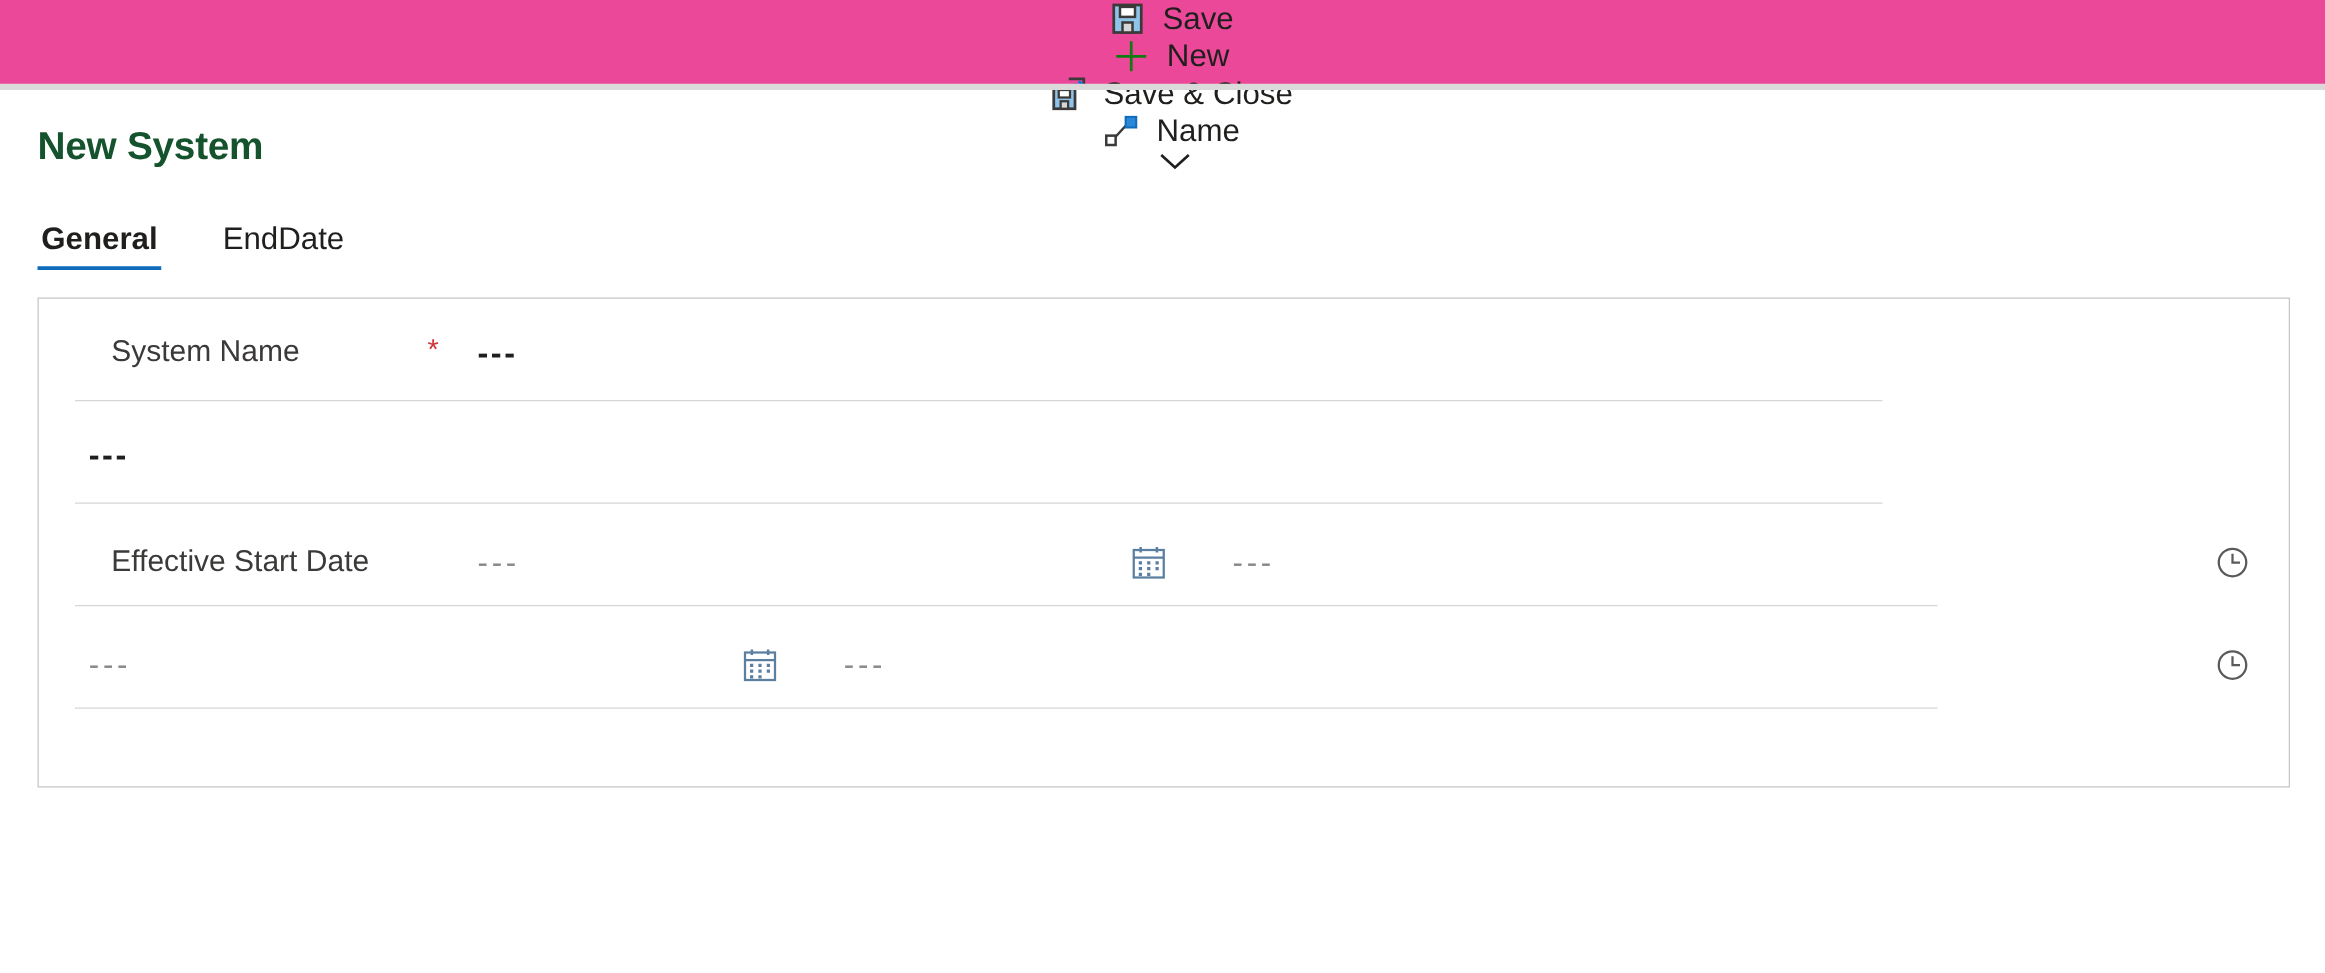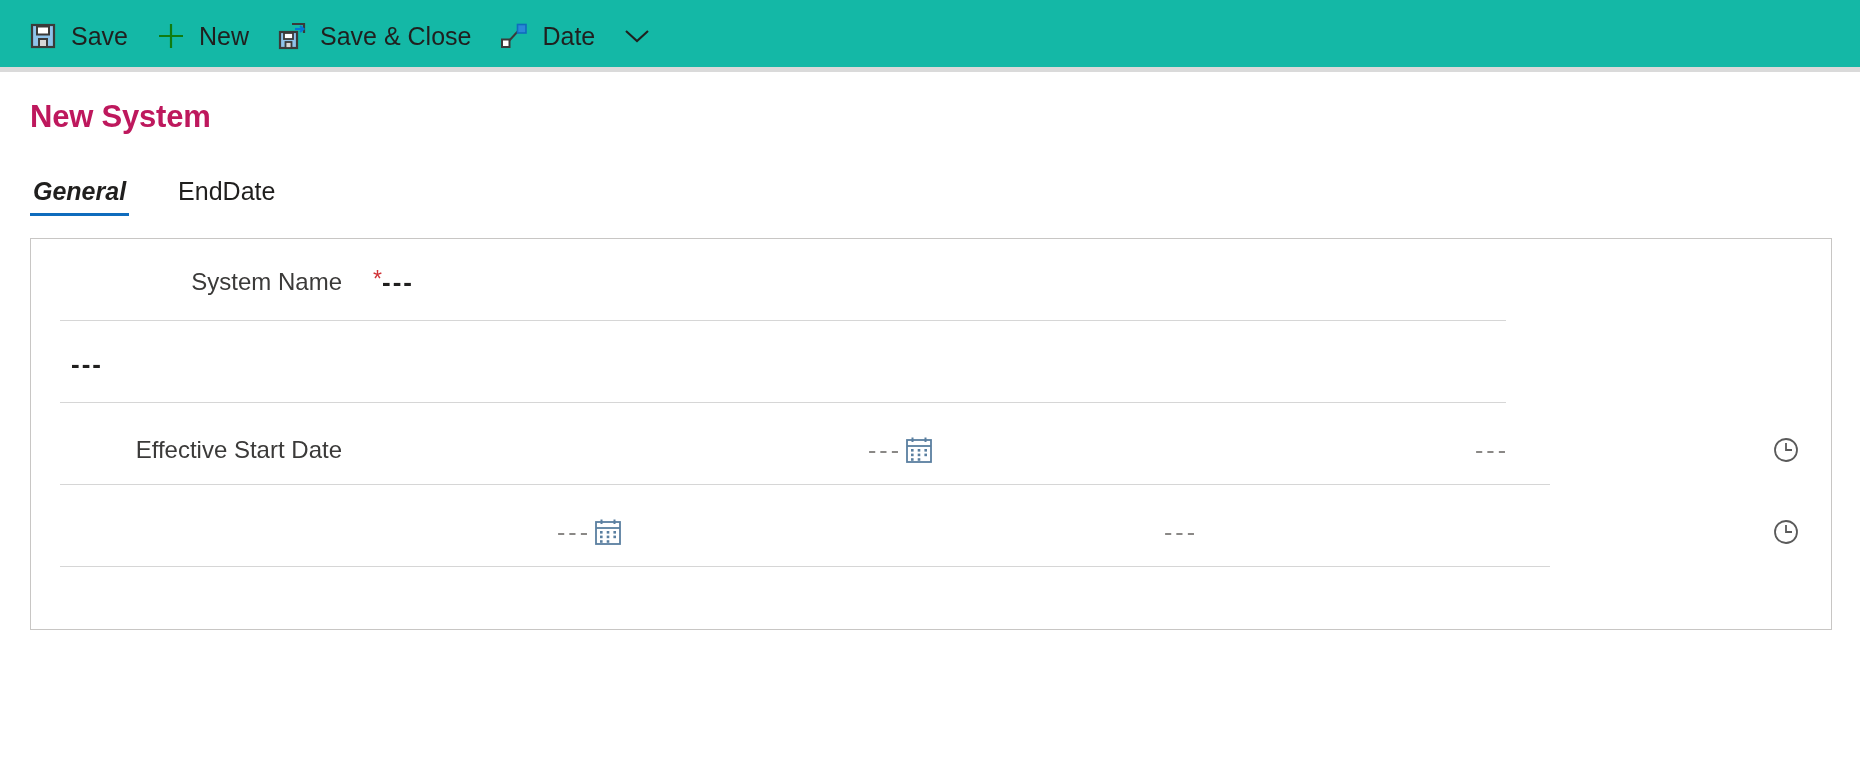--- a/index.html
+++ b/index.html
@@ -9,24 +9,25 @@
     height: 778px;
     background: #ffffff;
     font-family: "Liberation Sans", sans-serif;
     overflow: hidden;
   }
 
   
   .command-bar {
     position: relative;
     height: 72px;
-    background: #14b8a6;
+    background: #ec4899;
     display: flex;
     align-items: center;
     padding-left: 14px;
+    flex-direction: column;
   }
   .command-bar::after {
     content: "";
     position: absolute;
     left: 0; right: 0; bottom: 0;
     height: 5px;
     background: #dadada;
   }
 
   .cmd-btn {
@@ -67,42 +68,42 @@
   }
 
   
   .page-body {
     padding: 0 0 0 30px;
   }
 
   .page-title {
     font-size: 31px;
     font-weight: bold;
-    color: #be185d;
+    color: #14532d;
     margin-top: 27px;
     letter-spacing: -0.2px;
   }
 
   
   .tab-strip {
     display: flex;
     align-items: flex-end;
     margin-top: 31px;
     height: 50px;
   }
   .tab {
     position: relative;
     font-size: 25px;
     color: #201f1e;
     padding: 0 3px 12px 3px;
     margin-right: 46px;
     cursor: pointer;
     line-height: 1;
   }
-  .tab.active { font-weight: bold; font-style: italic; }
+  .tab.active { font-weight: bold; }
   .tab.active::after {
     content: "";
     position: absolute;
     left: 0; right: 0; bottom: 0;
     height: 3px;
     background: #0f6cbd;
   }
 
   
   .form-card {
@@ -112,21 +113,20 @@
     background: #ffffff;
     height: 392px;
     position: relative;
   }
 
   .field-row {
     position: relative;
     display: flex;
     align-items: flex-start;
     height: 82px;
-    text-align: right;
   }
   .field-row .row-inner {
     display: flex;
     align-items: center;
     width: 100%;
     padding-top: 30px;
   }
   .field-row::after {
     content: "";
     position: absolute;
@@ -239,21 +239,21 @@
   </div>
 
   <div class="cmd-btn">
     <span class="cmd-icon">
       <svg width="30" height="30" viewBox="0 0 30 30">
         <path d="M9 21 L20 9" stroke="#3b3a39" stroke-width="2"></path>
         <rect x="3" y="18.5" width="7.5" height="7.5" fill="#ffffff" stroke="#3b3a39" stroke-width="2"></rect>
         <rect x="18.5" y="3.5" width="8.5" height="8.5" fill="#2b88d8" stroke="#0f6cbd" stroke-width="1.6"></rect>
       </svg>
     </span>
-    <span class="cmd-label">Date</span>
+    <span class="cmd-label">Name</span>
   </div>
 
   <div class="cmd-chevron">
     <span>
       <svg width="28" height="18" viewBox="0 0 28 18">
         <path d="M3 4 L14 14 L25 4" fill="none" stroke="#201f1e" stroke-width="2.1"></path>
       </svg>
     </span>
   </div>
 

